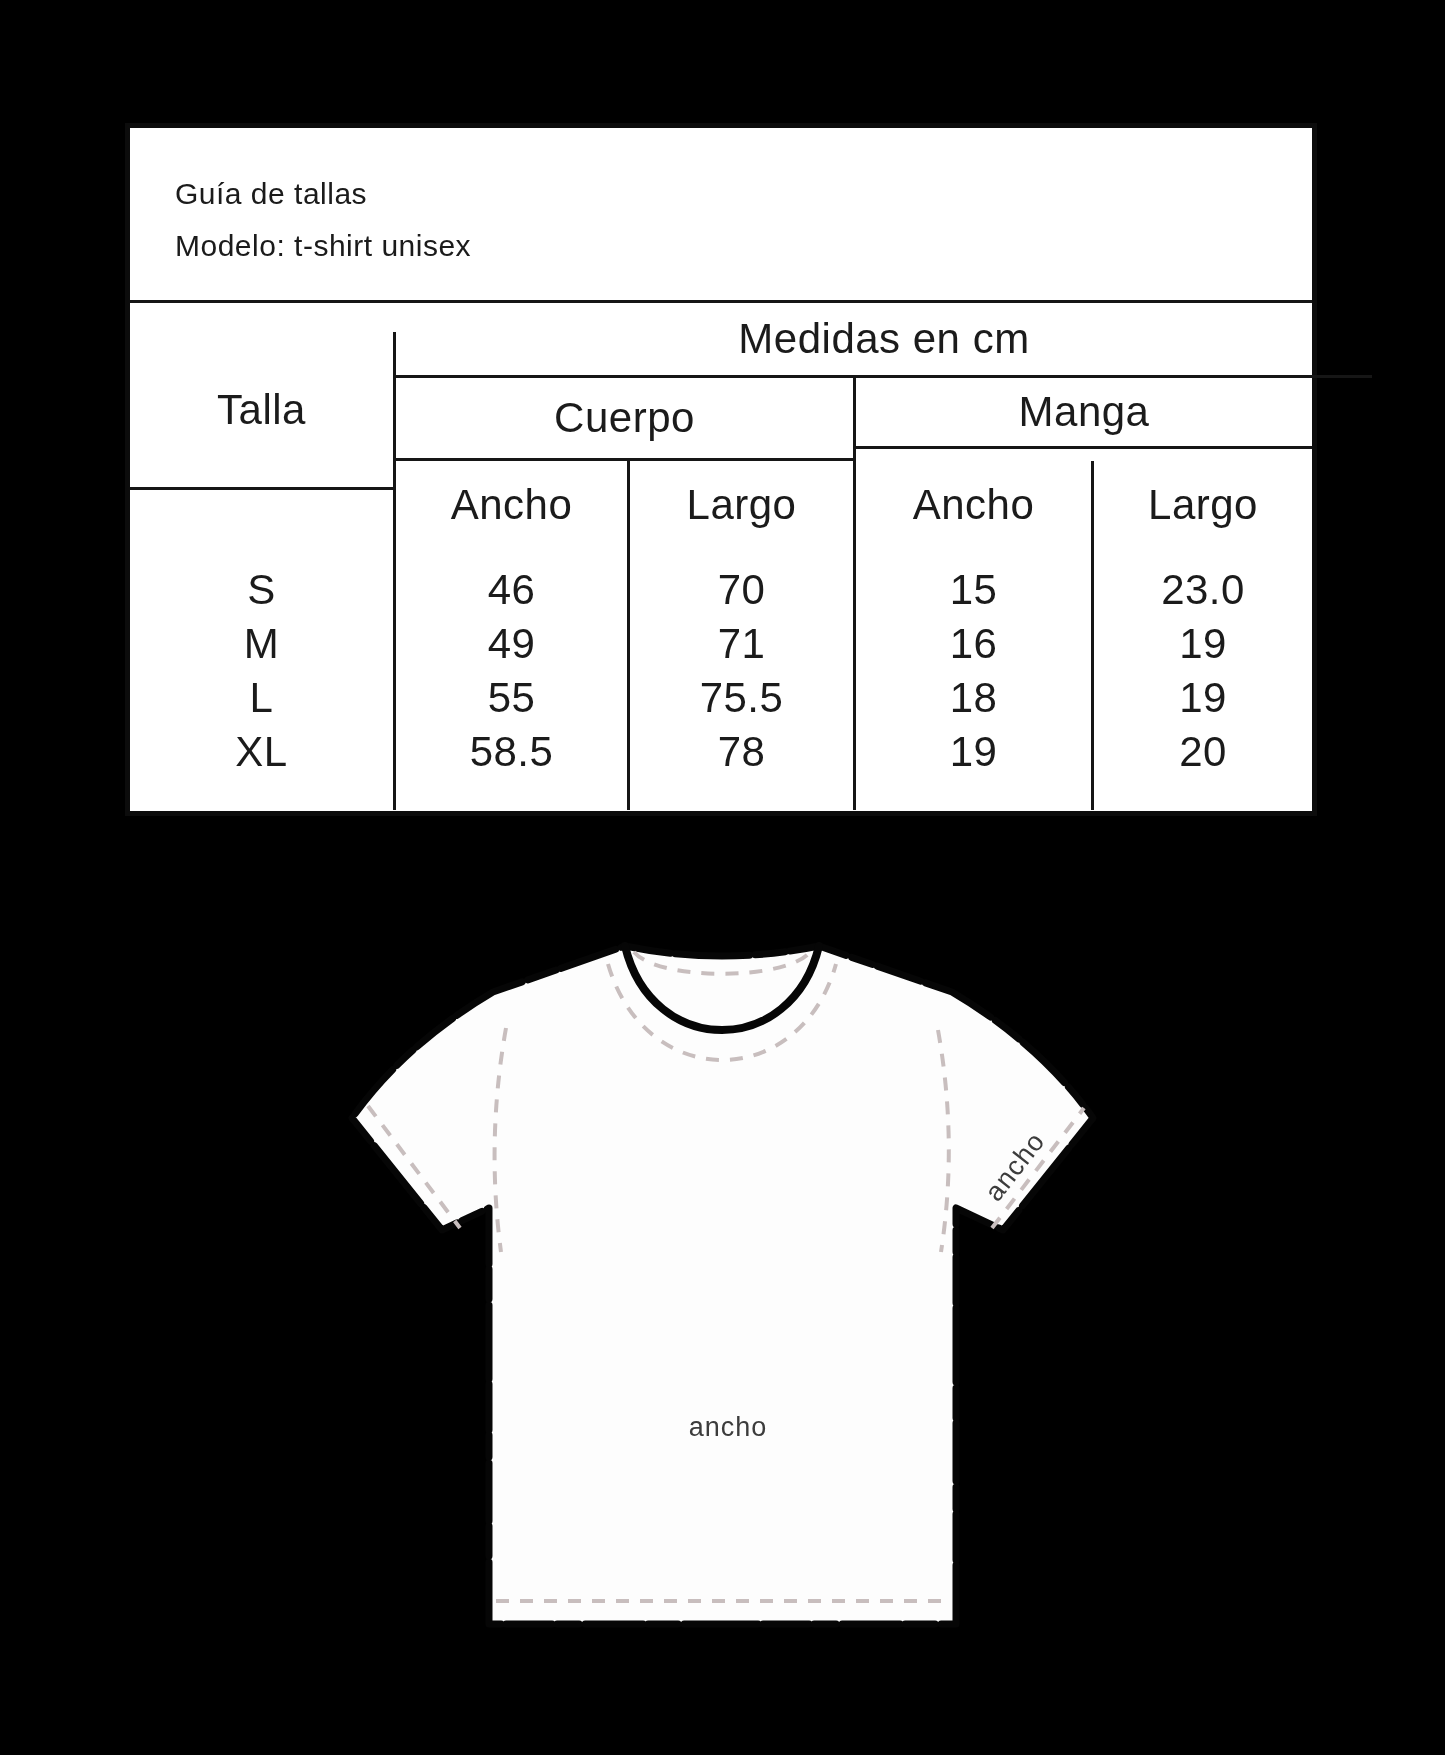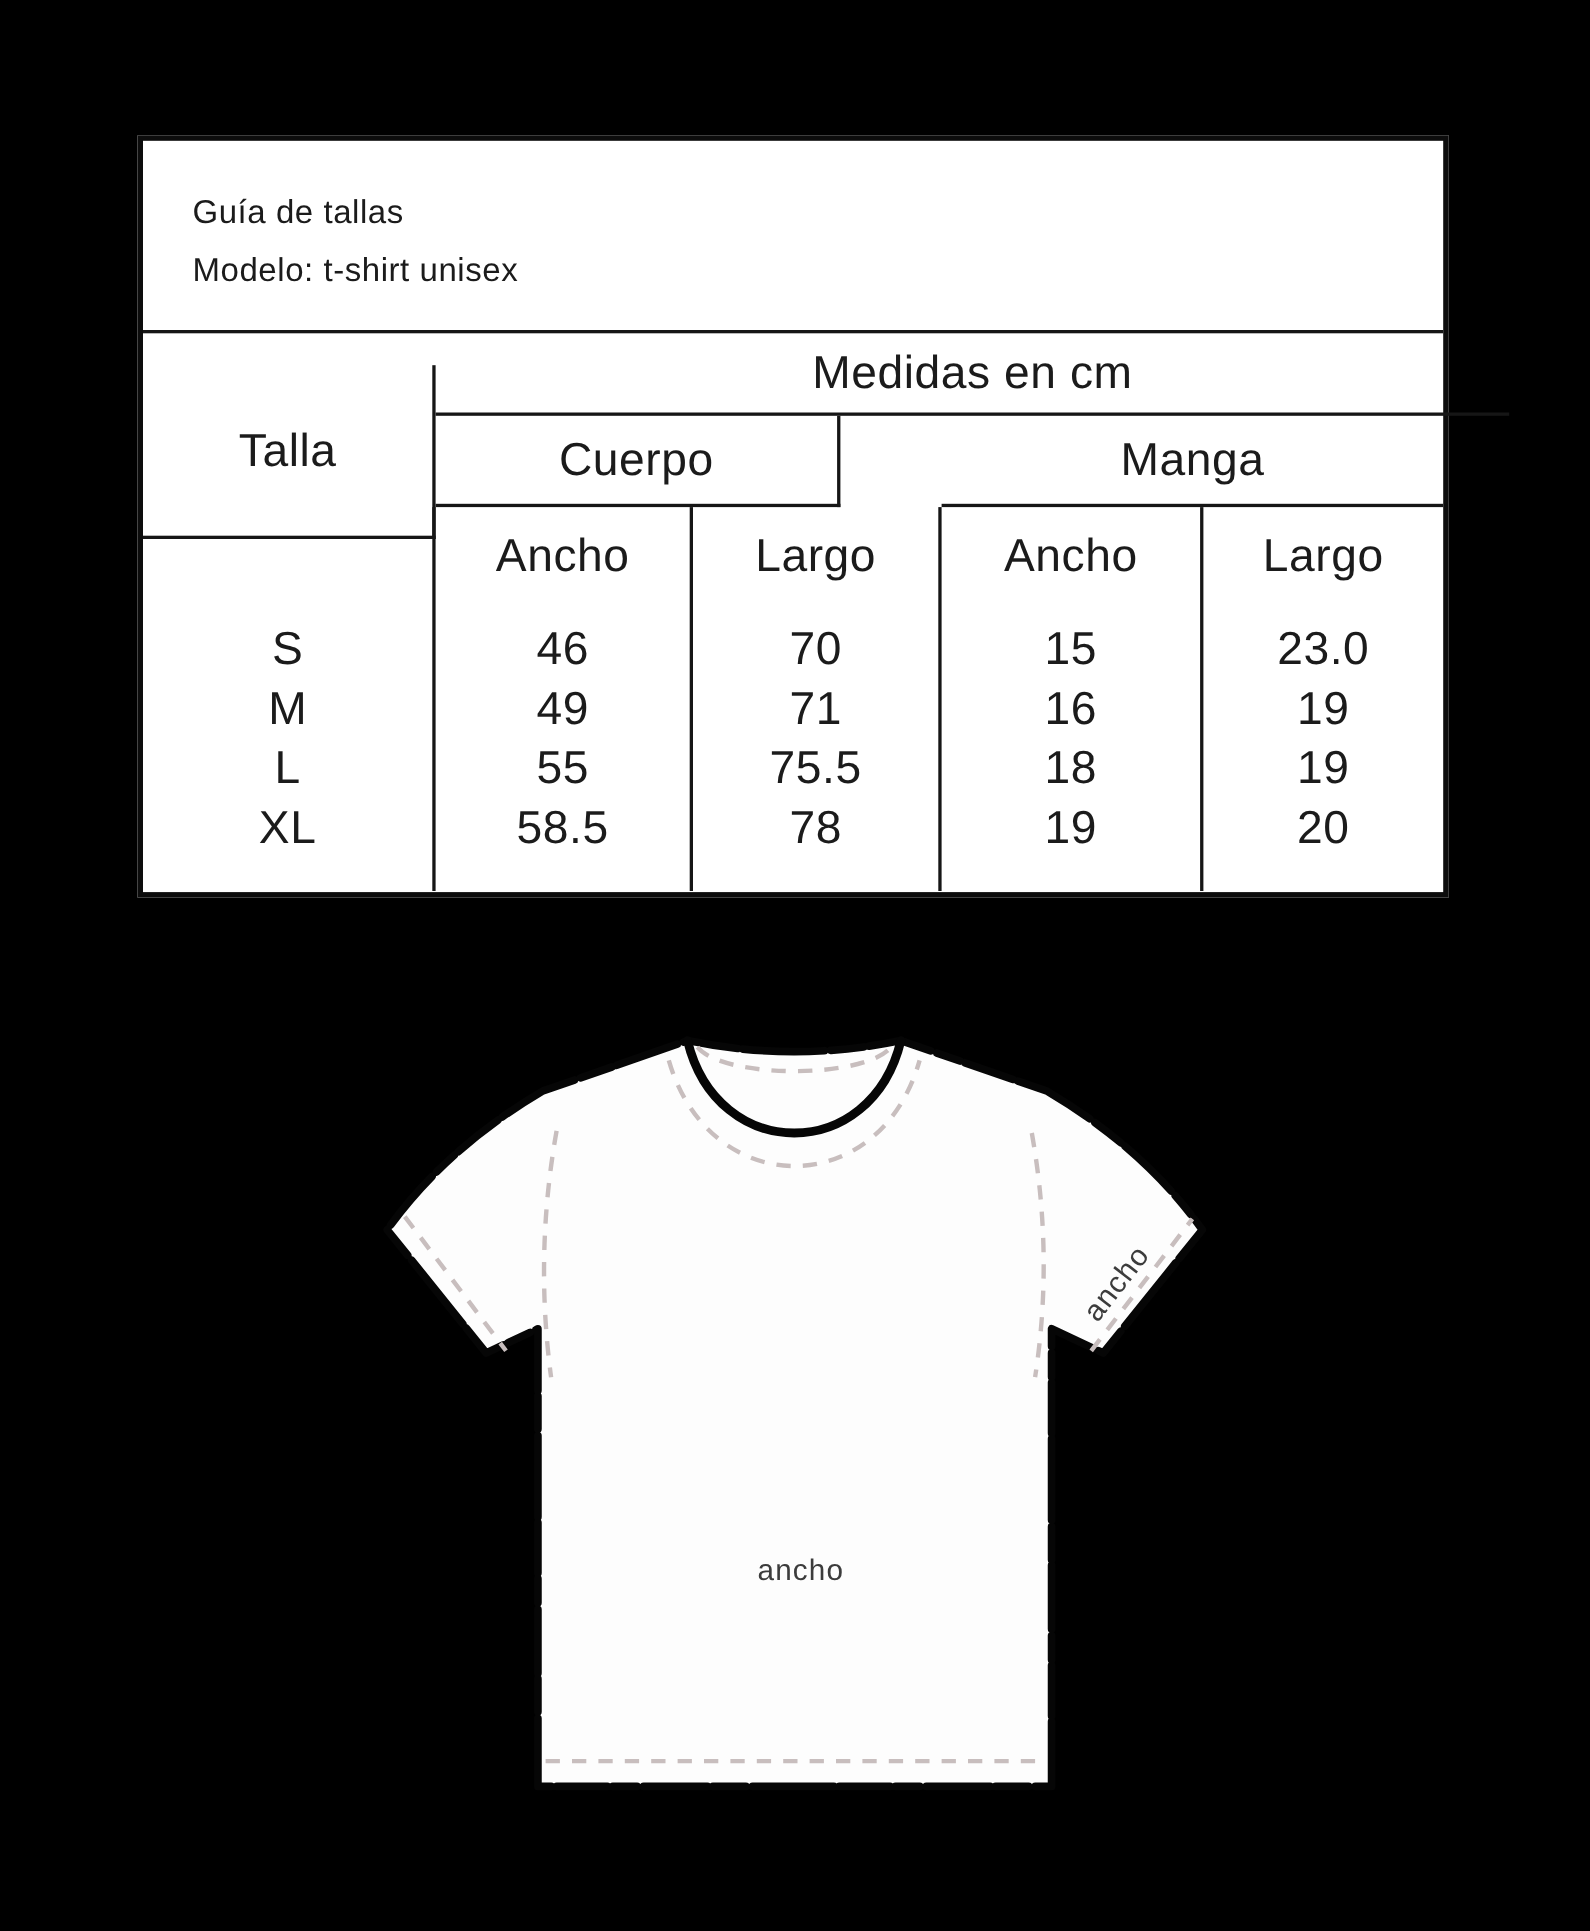--- a/index.html
+++ b/index.html
@@ -45,22 +45,22 @@
     height: 175px;
     box-sizing: border-box;
     border-bottom: 3px solid #161616;
     padding: 40px 0 0 45px;
     font-size: 30px;
     line-height: 52px;
     letter-spacing: 0.5px;
   }
   .cell-talla   { left: 0;    top: 175px; width: 266px; height: 158px; border-right: 3px solid #161616; border-bottom: 3px solid #161616; margin-top: 29px; }
   .cell-medidas { left: 266px; top: 175px; width: 976px; height: 75px;  border-bottom: 3px solid #161616; }
-  .cell-cuerpo  { left: 266px; top: 250px; width: 368px; height: 83px;  border-right: 3px solid #161616; border-bottom: 3px solid #161616; }
-  .cell-manga   { left: 726px; top: 250px; width: 456px; height: 83px;  border-bottom: 3px solid #161616; }
+  .cell-cuerpo  { left: 266px; top: 250px; width: 460px; height: 83px;  border-right: 3px solid #161616; border-bottom: 3px solid #161616; }
+  .cell-manga   { left: 726px; top: 250px; width: 456px; height: 71px;  border-bottom: 3px solid #161616; }
 
   .col {
     position: absolute;
     top: 333px;
     height: 349px;
     box-sizing: border-box;
   }
   .col-sizes   { left: 0;    width: 266px; border-right: 3px solid #161616; }
   .col-cancho  { left: 266px; width: 234px; border-right: 3px solid #161616; }
   .col-clargo  { left: 500px; width: 226px; border-right: 3px solid #161616; }

